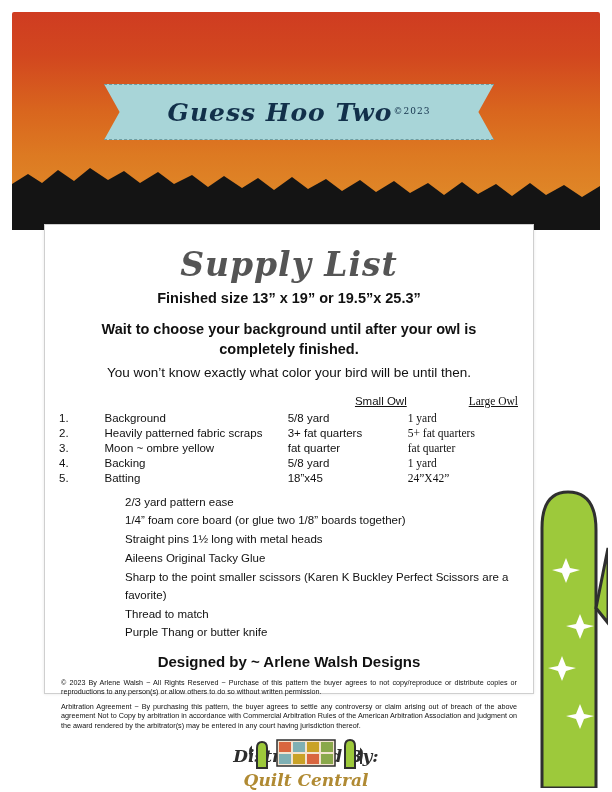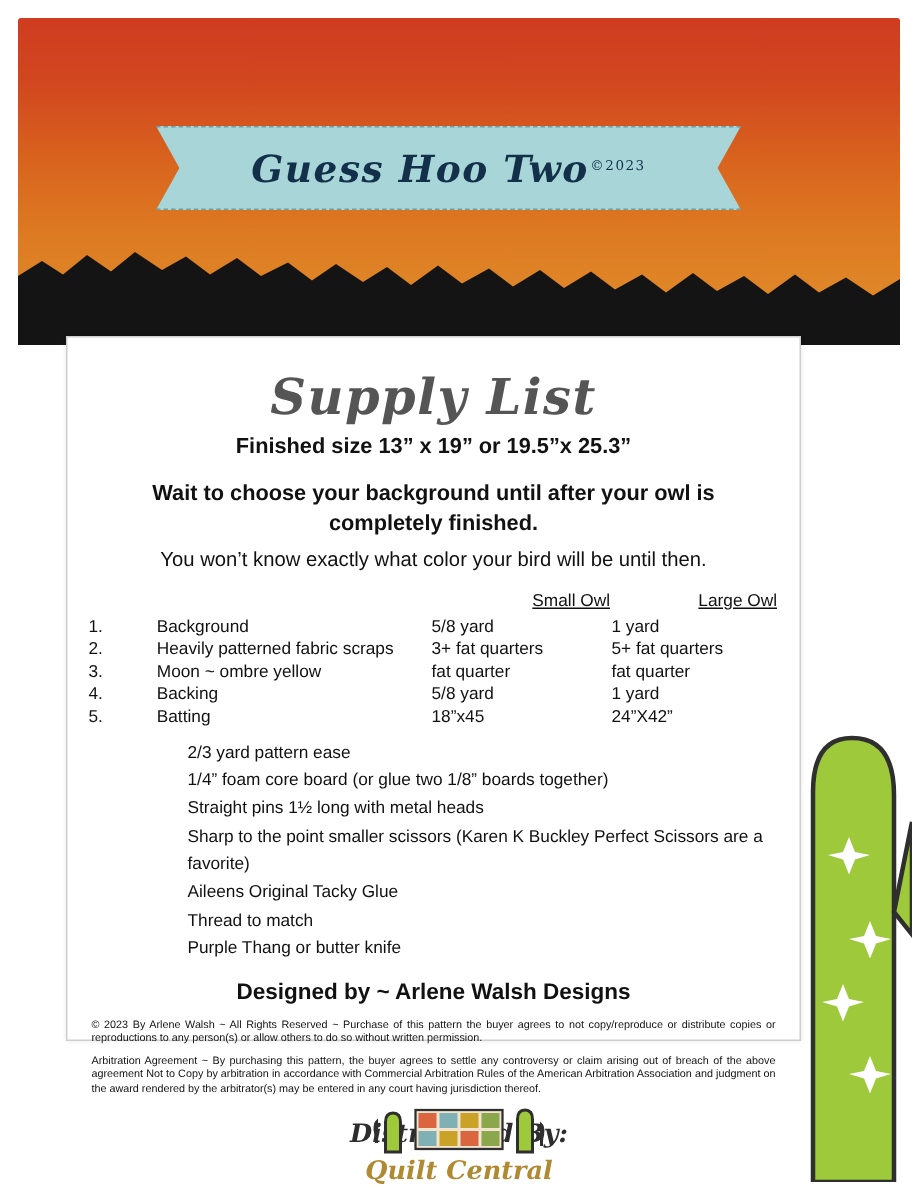--- a/index.html
+++ b/index.html
@@ -154,21 +154,21 @@
     padding-bottom: 3px;
     font-size: 11.5px;
   }
   .tbl td {
     padding: 1.5px 0;
     vertical-align: top;
   }
   .col-num { width: 26px; padding-left: 22px; }
   .col-item { width: 200px; }
   .col-small { width: 130px; }
-  .col-large { width: 120px; }
+  .col-large { width: 120px; font-family: Liberation Serif, serif; }
 
   .extras {
     margin: 8px 0 0 0;
     padding: 0 0 0 66px;
     list-style: none;
     font-size: 11.5px;
     color: #111;
     line-height: 1.55;
   }
   .extras li { padding: 0.5px 0; }
@@ -299,22 +299,22 @@
           <td class="col-small">18”x45</td>
           <td class="col-large">24”X42”</td>
         </tr>
       </tbody>
     </table>
 
     <ul class="extras">
       <li>2/3 yard pattern ease</li>
       <li>1/4” foam core board (or glue two 1/8” boards together)</li>
       <li>Straight pins 1½ long with metal heads</li>
+      <li>Aileens Original Tacky Glue</li>
       <li>Sharp to the point smaller scissors (Karen K Buckley Perfect Scissors are a favorite)</li>
-      <li>Aileens Original Tacky Glue</li>
       <li>Thread to match</li>
       <li>Purple Thang or butter knife</li>
     </ul>
 
     <div class="designed">Designed by ~ Arlene Walsh Designs</div>
 
     <div class="legal">
       <p>© 2023 By Arlene Walsh ~ All Rights Reserved ~ Purchase of this pattern the buyer agrees to not copy/reproduce or distribute copies or reproductions to any person(s) or allow others to do so without written permission.</p>
       <p>Arbitration Agreement ~ By purchasing this pattern, the buyer agrees to settle any controversy or claim arising out of breach of the above agreement Not to Copy by arbitration in accordance with Commercial Arbitration Rules of the American Arbitration Association and judgment on the award rendered by the arbitrator(s) may be entered in any court having jurisdiction thereof.</p>
     </div>

